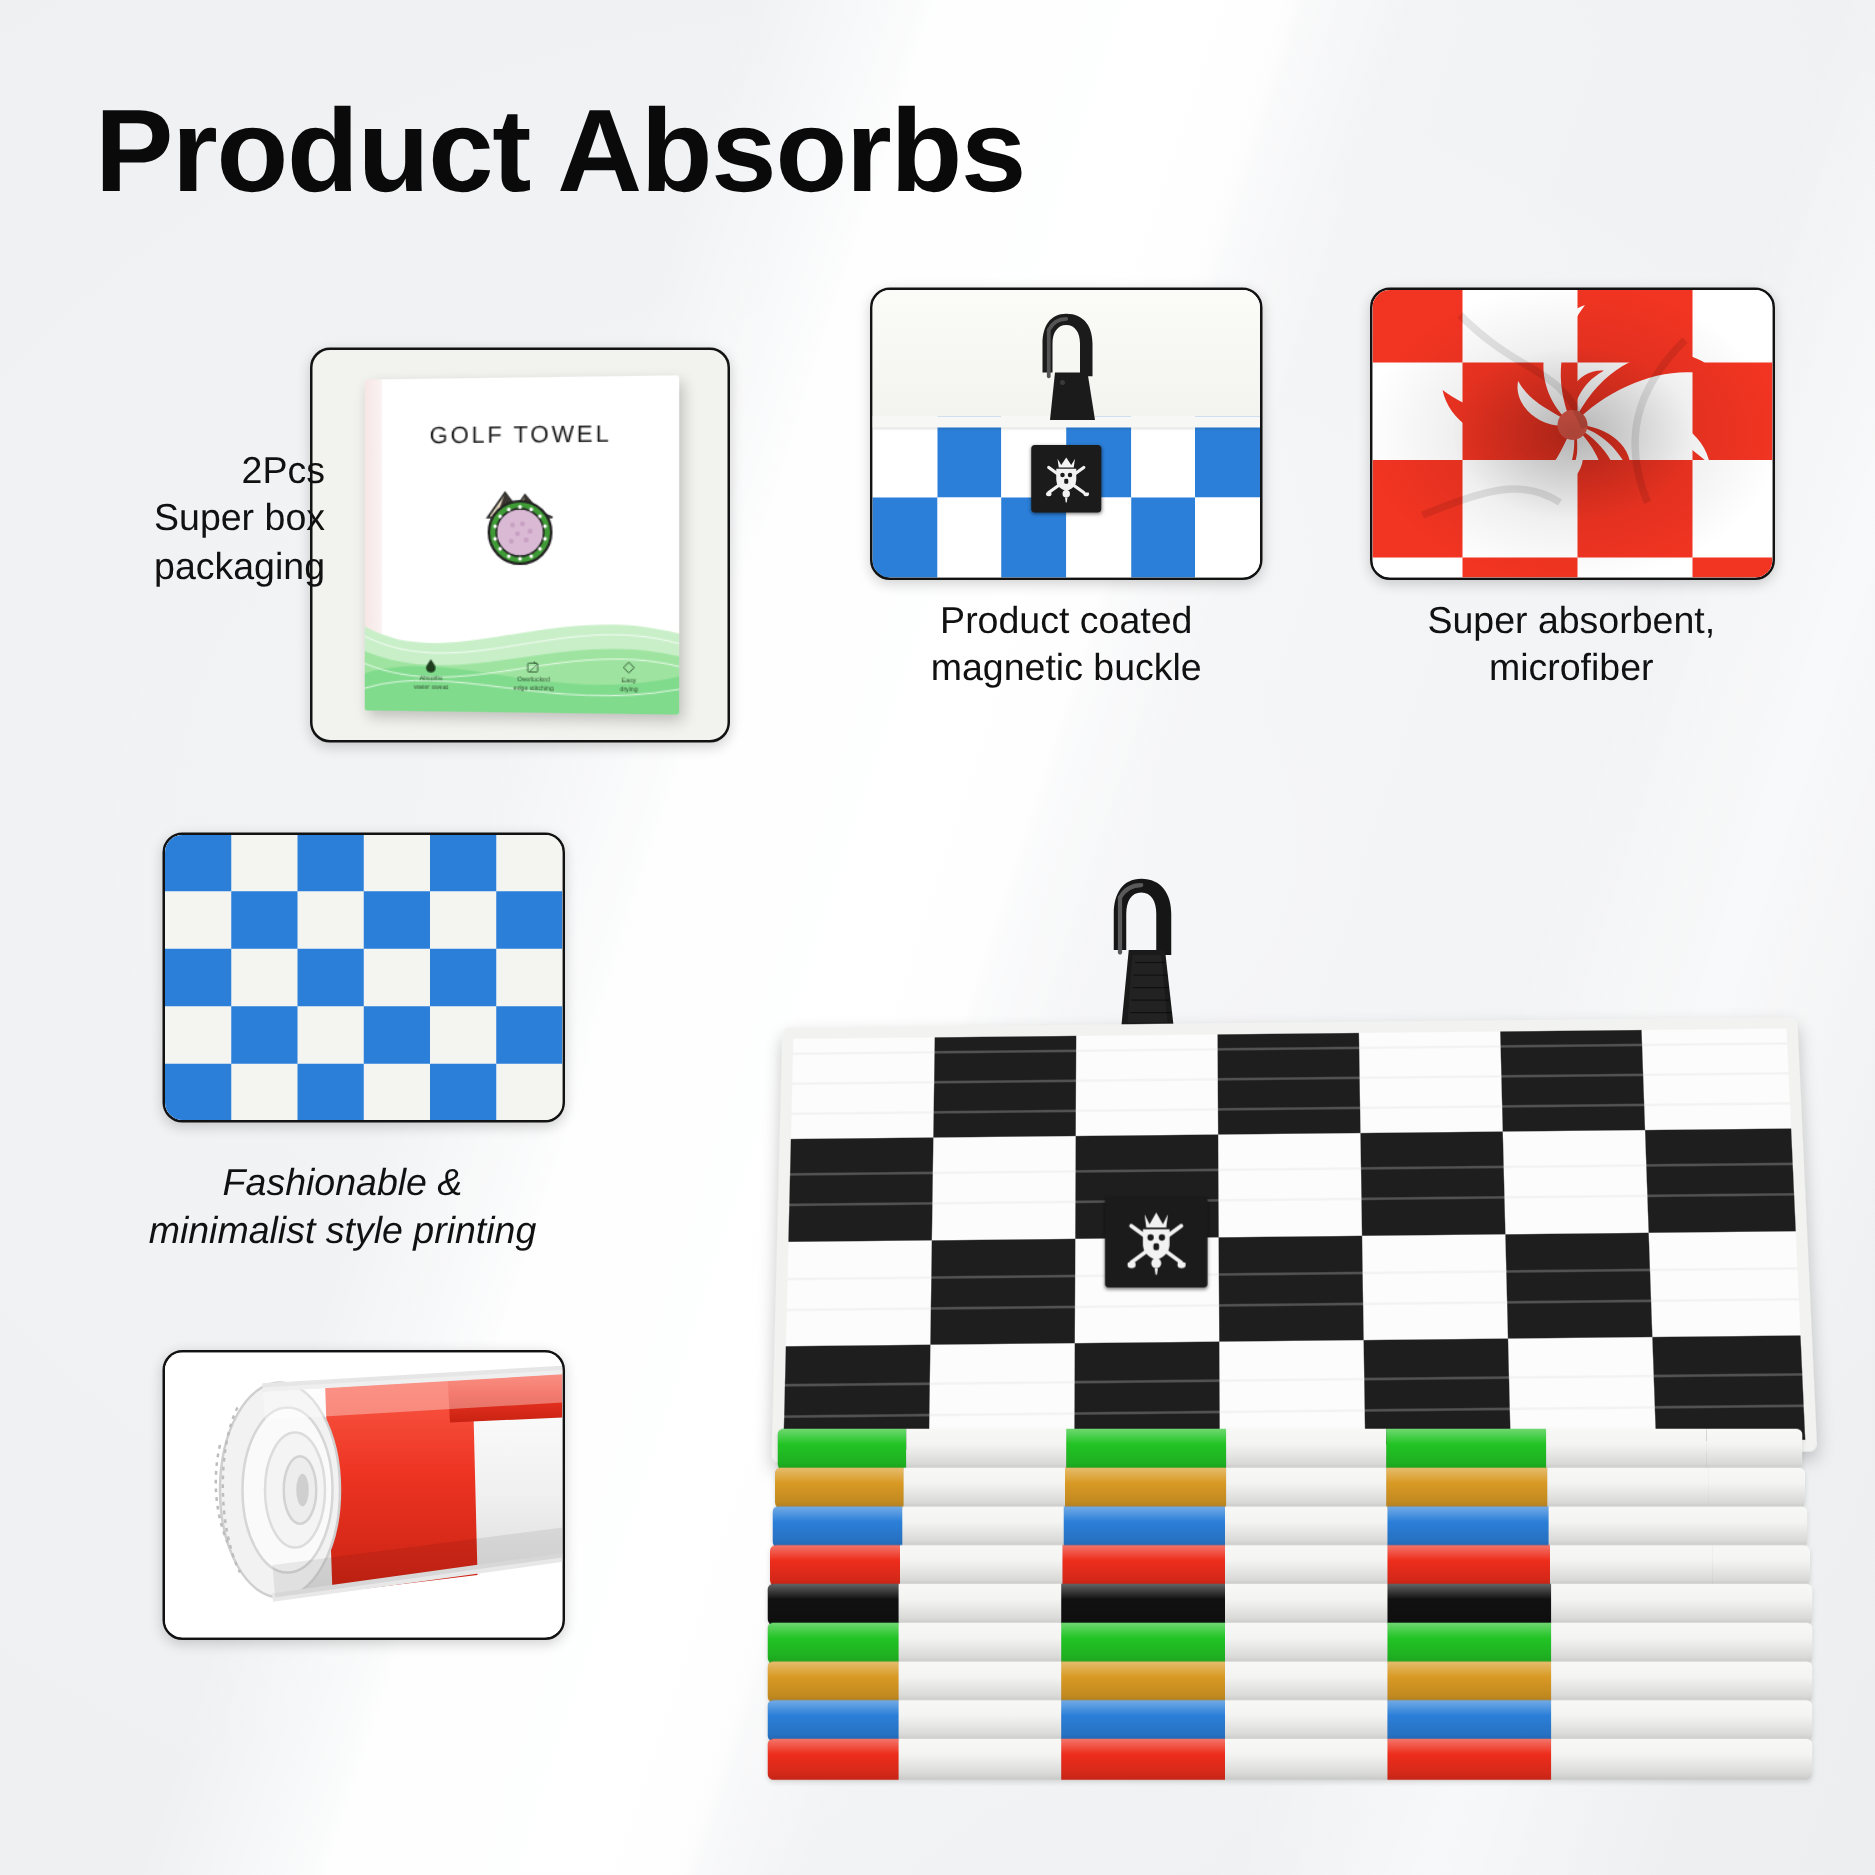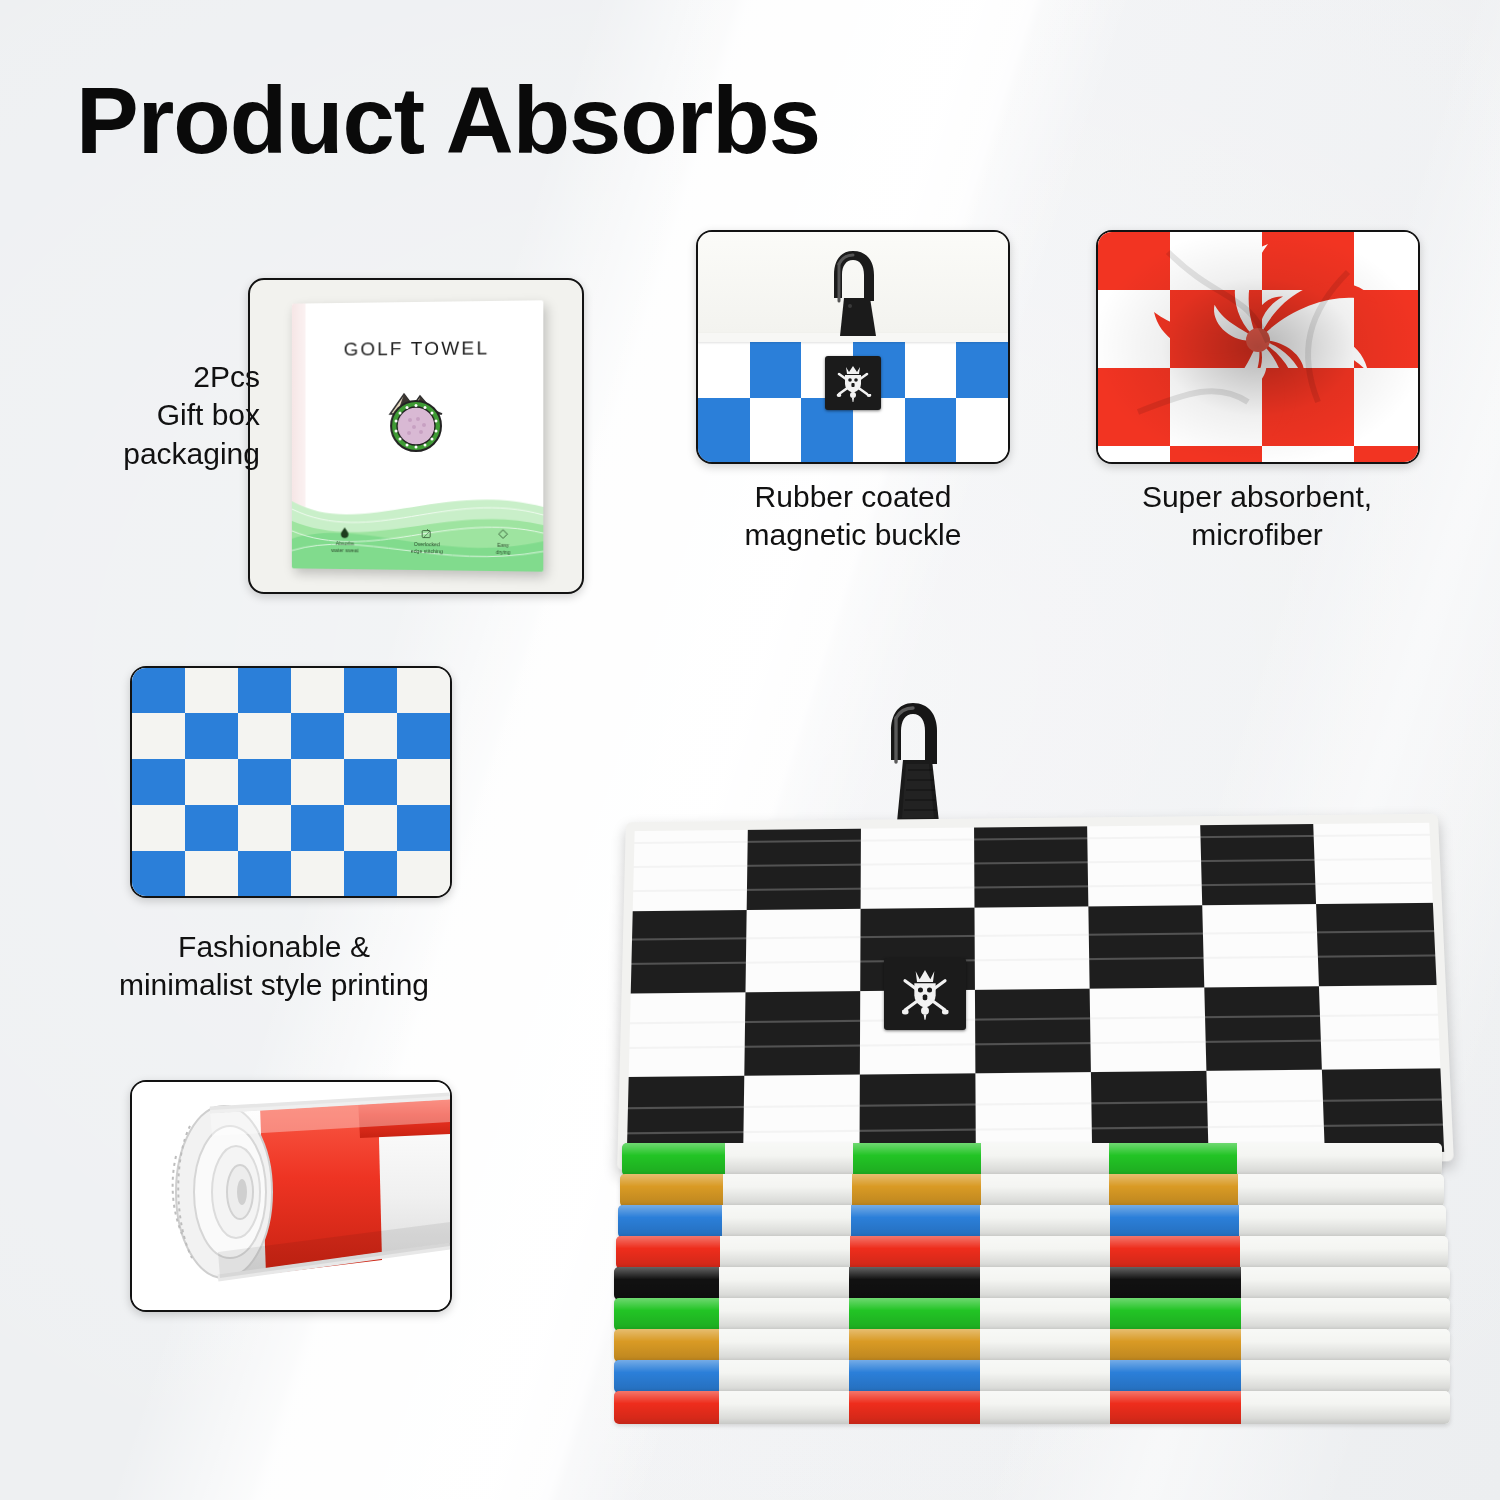--- a/index.html
+++ b/index.html
@@ -87,21 +87,21 @@
     display:flex;align-items:center;justify-content:center;
   }
   #cap-buckle{left:700px;top:478px;width:306px;}
 
   
   #p-micro{left:1096px;top:230px;width:320px;height:230px;background:#ffffff;}
   #cap-micro{left:1092px;top:478px;width:330px;}
 
   
   #p-blue{left:130px;top:666px;width:318px;height:228px;background:#fff;}
-  #cap-blue{left:78px;top:928px;width:392px;}
+  #cap-blue{left:78px;top:928px;width:392px;font-style:italic;}
 
   
   #p-roll{left:130px;top:1080px;width:318px;height:228px;background:#fdfdfd;}
   #cap-roll{left:98px;top:1338px;width:382px;}
 
   
   #hero{position:absolute;left:600px;top:690px;width:880px;height:730px;}
   .hero-shadow{position:absolute;left:40px;bottom:22px;width:800px;height:40px;
     background:radial-gradient(50% 50% at 50% 50%, rgba(0,0,0,.17), rgba(0,0,0,0) 72%);}
   .top-towel{
@@ -208,21 +208,21 @@
               <rect x="5.5" y="1" width="6" height="6" transform="rotate(45 5.5 1)" fill="none" stroke="#1d3d1d" stroke-width=".7"></rect>
             </svg>
             <div class="bi-label">Easy
 drying</div>
           </div>
         </div>
       </div>
     </div>
   </div>
   <div class="cap right" id="cap-giftbox">2Pcs
-Gift box
+Super box
 packaging</div>
 
   <div class="panel" id="p-buckle">
     <div class="buckle-top"></div>
 
     <div class="buckle-check">
       <div class="chk-row">
         <div class="chk-cell" style="background:#ffffff"></div>
         <div class="chk-cell" style="background:#2b7fd9"></div>
         <div class="chk-cell" style="background:#ffffff"></div>
@@ -259,21 +259,21 @@
         <g fill="#1b1b1b">
           <circle cx="19" cy="18" r="1.8"></circle>
             <circle cx="25" cy="18" r="1.8"></circle>
           <rect x="20.4" y="21" width="3.2" height="4" rx="1"></rect>
         </g>
         <circle cx="22" cy="33" r="3" fill="#f2f2f2"></circle>
         <path d="M21 36 L23 36 L22.4 40 L21.6 40 Z" fill="#f2f2f2"></path>
       </svg>
     </div>
   </div>
-  <div class="cap" id="cap-buckle">Rubber coated
+  <div class="cap" id="cap-buckle">Product coated
 magnetic buckle</div>
 
   <div class="panel" id="p-micro">
     <svg width="100%" height="100%" viewBox="0 0 320 230" preserveAspectRatio="none">
       <defs>
         <radialGradient id="swirlSh" cx="50%" cy="50%" r="52%">
           <stop offset="0%" stop-color="#000" stop-opacity=".30"></stop>
           <stop offset="58%" stop-color="#000" stop-opacity=".06"></stop>
           <stop offset="100%" stop-color="#000" stop-opacity="0"></stop>
         </radialGradient>

